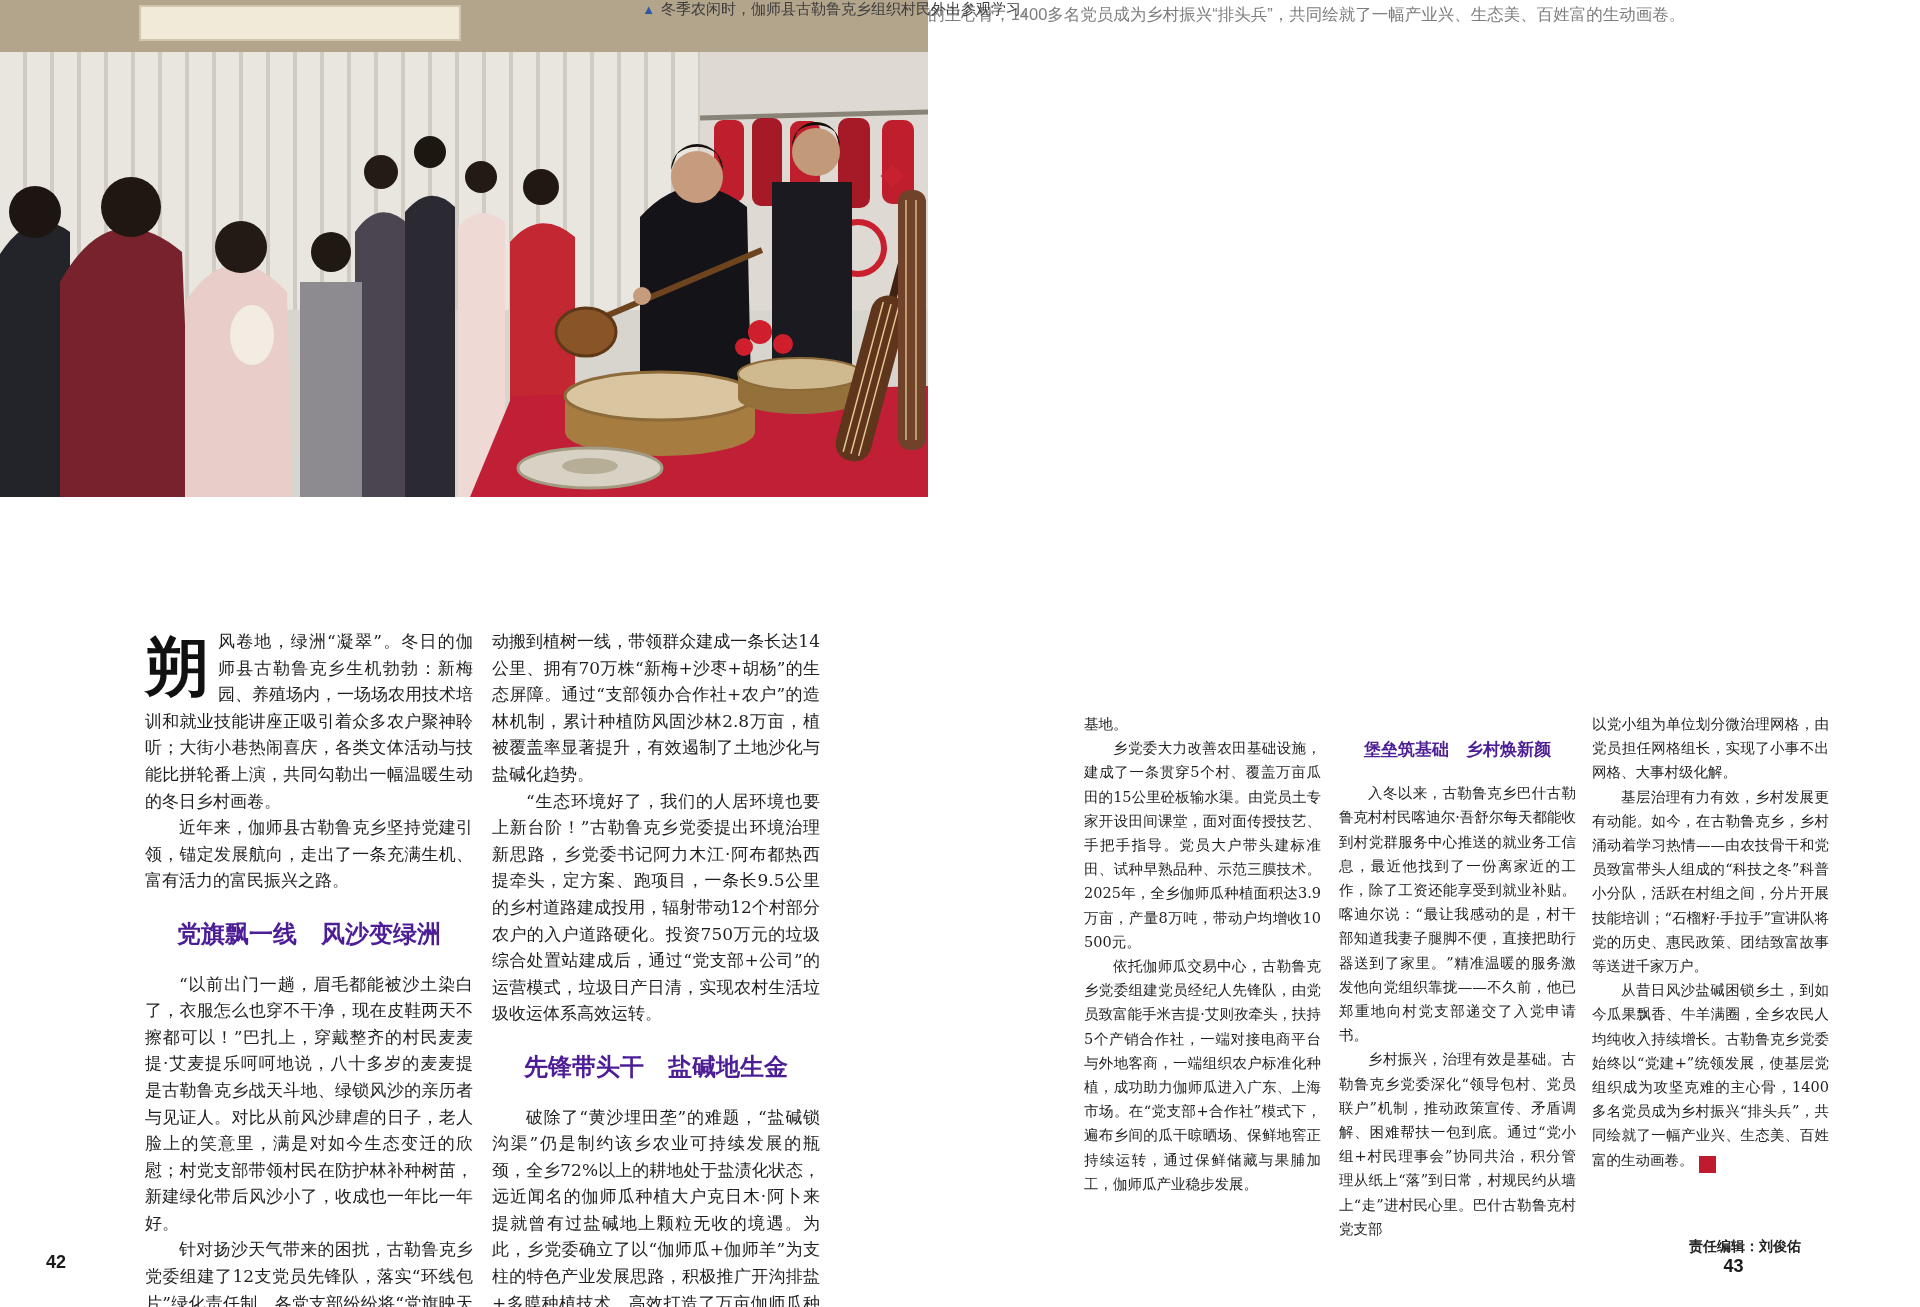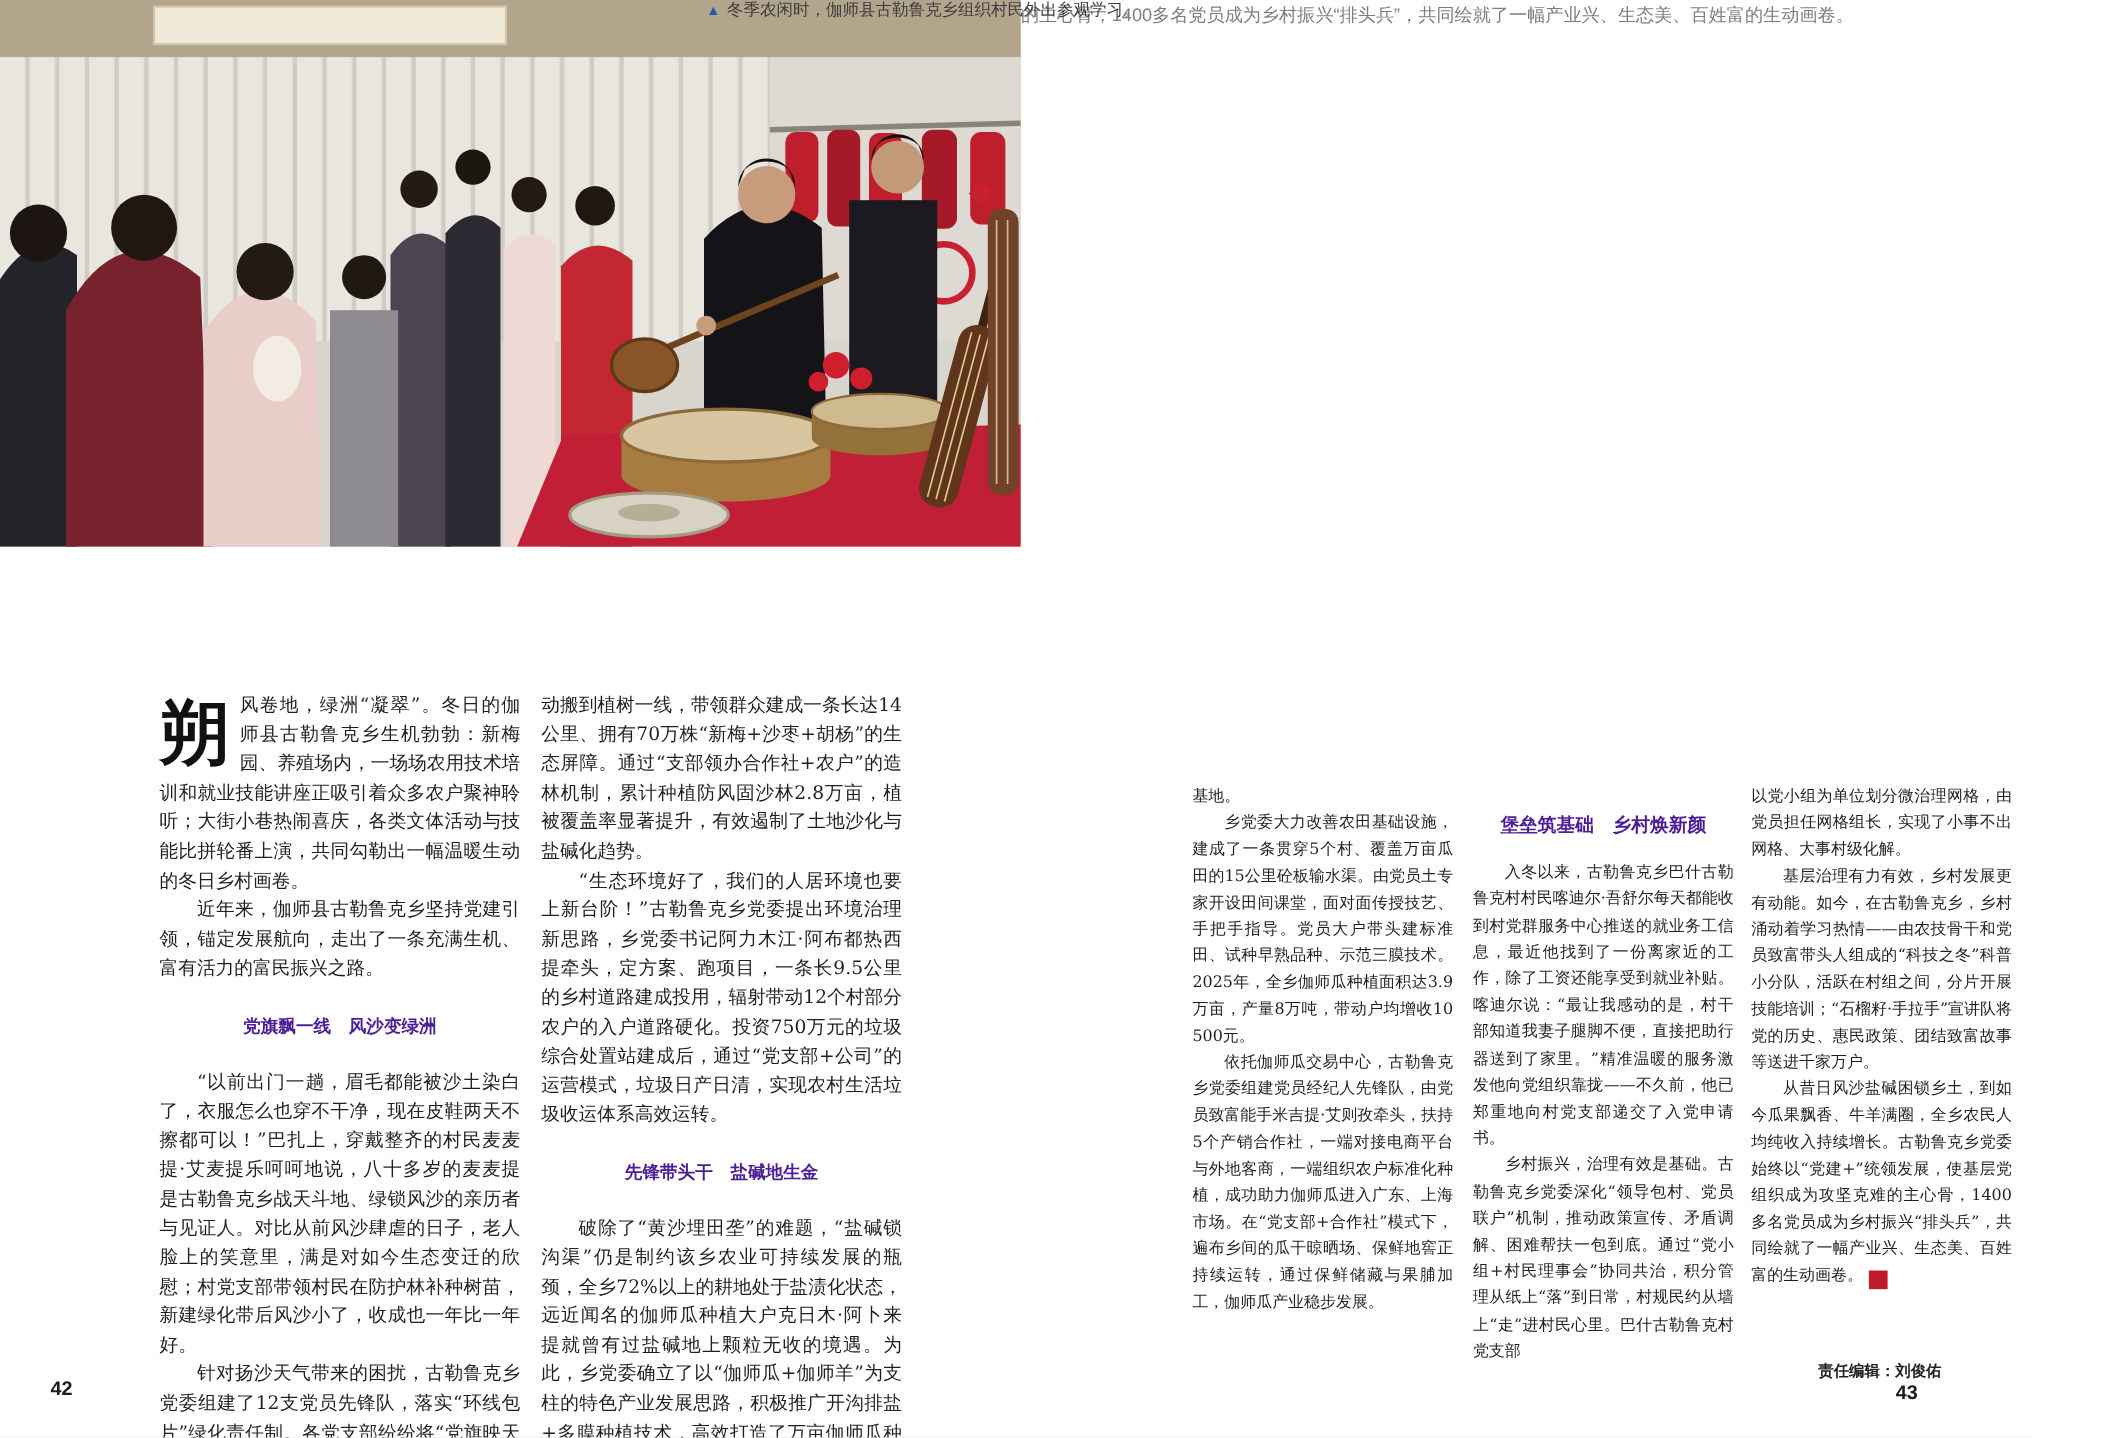--- a/index.html
+++ b/index.html
@@ -30,31 +30,31 @@
   .photo-caption{position:absolute;left:950;top:641;width:1036px;text-align:right;font-family:"Liberation Sans",sans-serif;font-size:15px;color:#3c3c3c;}
   .caption-marker{color:#2a58a8;font-size:13px;margin-right:6px;}
   
   .col{position:absolute;text-align:justify;text-justify:inter-character;word-break:break-all;}
   .col-left{font-size:17px;line-height:26.6px;}
   .col-right{font-size:14.5px;line-height:24.2px;margin-left:28px;}
   .blk{margin:0;}
   .blk.para{text-indent:2em;}
   .blk.para-cont{text-indent:0;}
   .blk.heading{text-align:center;text-indent:0;font-family:"Liberation Sans",sans-serif;font-weight:bold;color:#4c1d95;}
-  .col-left .blk.heading{font-size:16px;margin:27px 0 23px;}
+  .col-left .blk.heading{font-size:24px;margin:27px 0 23px;}
   .col-right .blk.heading{font-size:17px;margin:26px 0 19px;}
   .dropcap{float:left;font-size:64px;line-height:72px;font-weight:bold;padding:2px 9px 0 0;color:#111;}
   .end-mark{display:inline-block;width:17px;height:17px;line-height:17px;background:#c01a2e;color:#fff;text-align:center;font:italic bold 12px "Liberation Sans",sans-serif;margin-left:5px;vertical-align:-2px;}
   #col-l1{left:145px;top:628px;width:328px;}
   #col-l2{left:492px;top:628px;width:328px;}
   #col-r1{left:1056px;top:712px;width:237px;}
   #col-r2{left:1311px;top:712px;width:237px;}
   #col-r3{left:1564px;top:712px;width:237px;}
   
-  .editor{position:absolute;top:1238px;left:1522px;width:243px;text-align:right;font-family:"Liberation Sans",sans-serif;font-size:14px;font-weight:bold;color:#222;}
+  .editor{position:absolute;top:1238px;left:1558px;width:243px;text-align:right;font-family:"Liberation Sans",sans-serif;font-size:14px;font-weight:bold;color:#222;}
   .page-num{position:absolute;font-family:"Liberation Sans",sans-serif;font-size:18px;font-weight:bold;color:#1a1a1a;}
   .page-num.left{left:46px;top:1252px;}
   .page-num.right{left:1612px;top:1256px;width:243px;text-align:center;}
 </style>
 </head>
 <body>
 
 <div class="spread">
 
   <div class="red-tab"></div>

